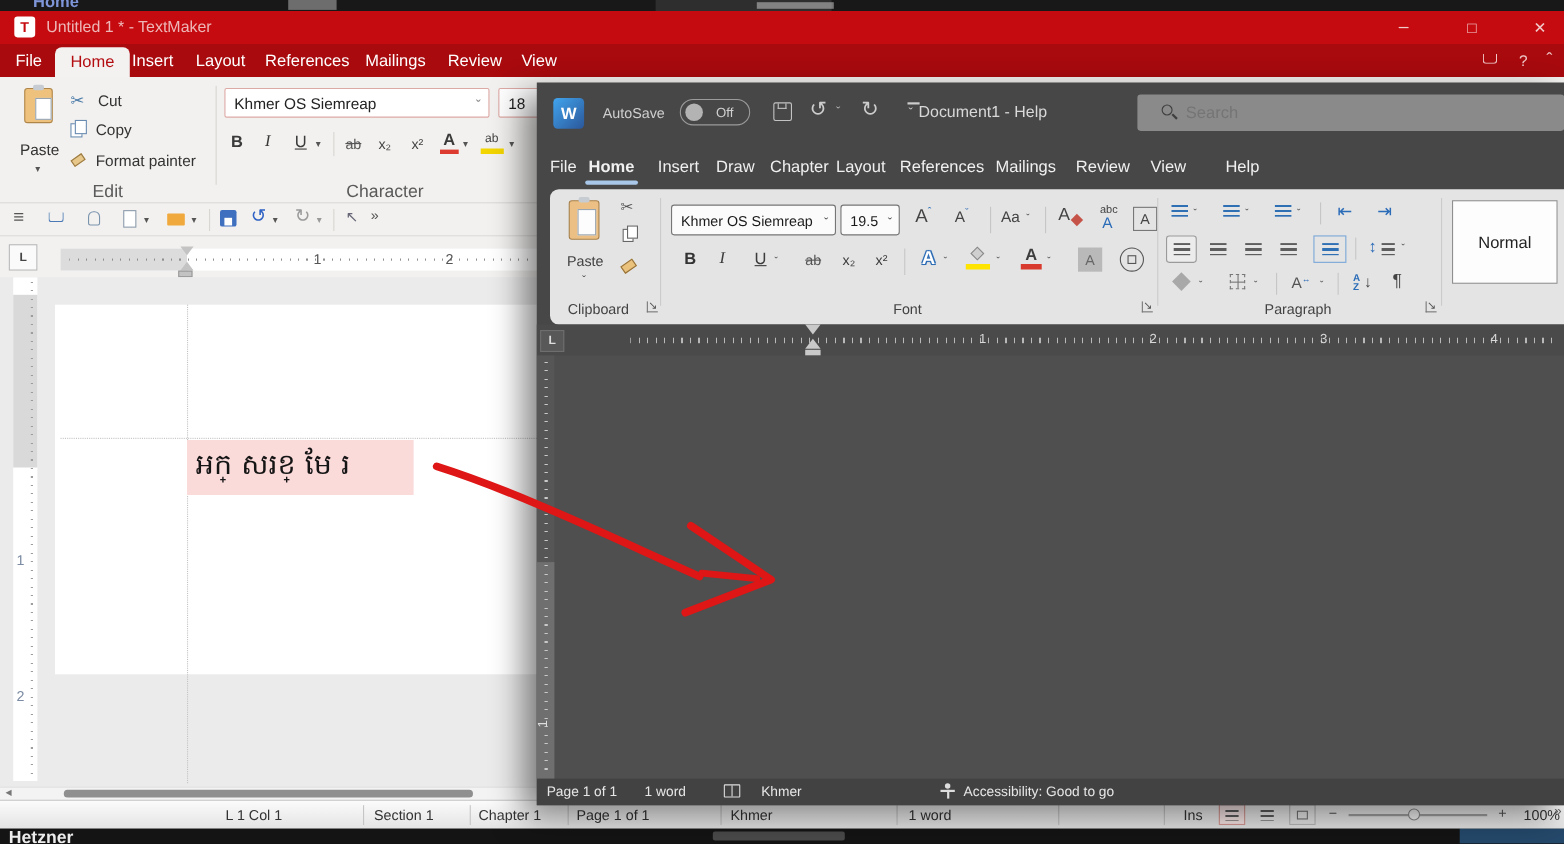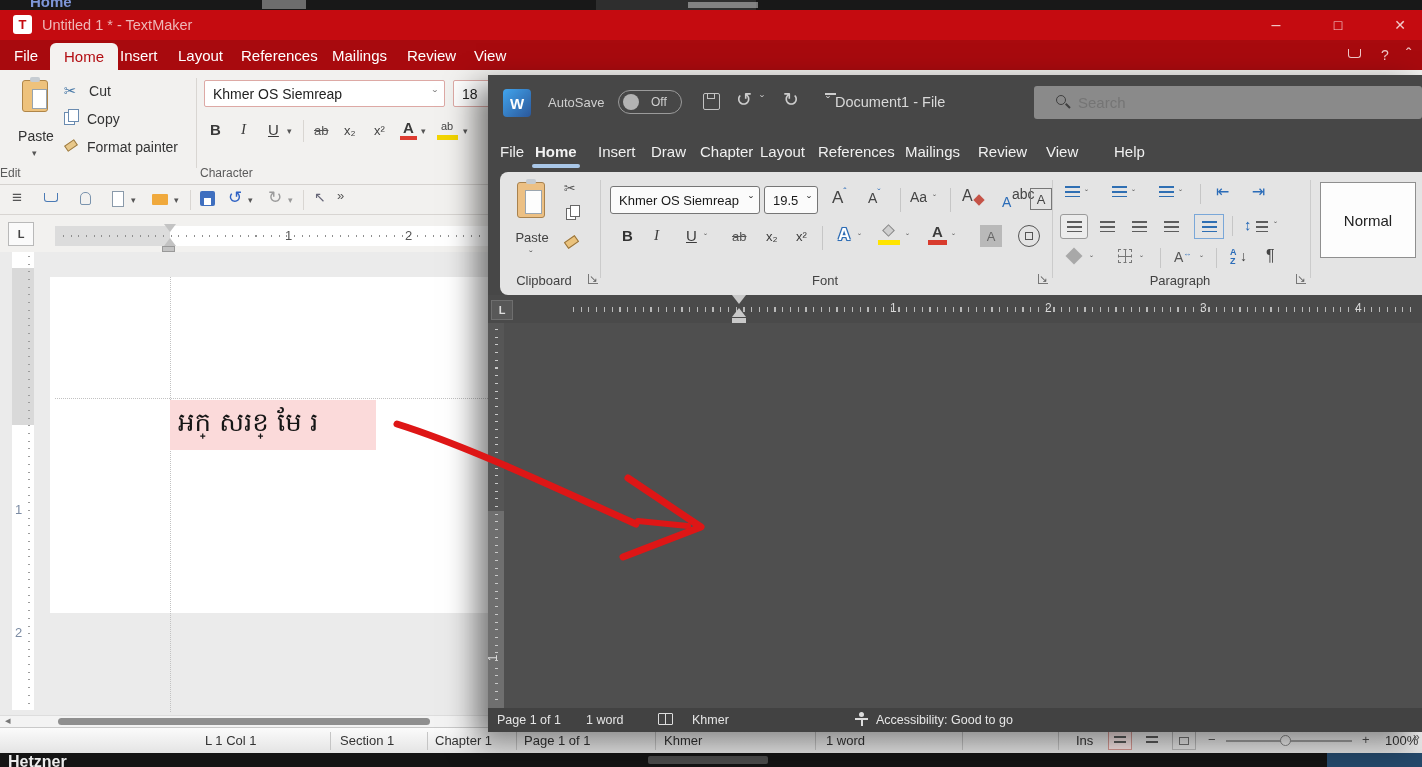--- a/index.html
+++ b/index.html
@@ -14,21 +14,21 @@
   .tm-menu{position:absolute;left:0;top:30px;width:100%;height:30px;background:#a80a0e}
   .tm-menu .mi{position:absolute;top:0;height:30px;display:flex;align-items:center;color:#fff;font-size:15px;cursor:default}
   .tm-menu .mi.active{background:#f4f2f0;color:#b30d12;border-radius:6px 6px 0 0;top:3px;height:27px;padding:0 14px}
   .tm-ribbon{position:absolute;left:0;top:60px;width:100%;height:115px;background:#f2f1ef;border-bottom:1px solid #d5d2cf}
   .tm-qat{position:absolute;left:0;top:175px;width:100%;height:30px;background:#f2f1ef;border-bottom:1px solid #d8d5d2}
   .tm-rulerrow{position:absolute;left:0;top:205px;width:100%;height:37px;background:#f2f1ef}
   .tm-doc{position:absolute;left:0;top:242px;width:100%;height:463px;background:#ebebeb;overflow:hidden}
   .tm-scroll{position:absolute;left:0;top:705px;width:488px;height:12px;background:#f3f3f3;border-top:1px solid #ddd}
   .tm-status{position:absolute;left:0;top:717px;width:100%;height:26px;background:linear-gradient(#fbfbfb,#e4e4e4);border-top:1px solid #c9c9c9;font-size:13px;color:#333}
   .tm-status .ssep{position:absolute;top:4px;width:1px;height:18px;background:#c5c5c5}
-  .glabel{position:absolute;font-size:12px;color:#5a5a5a;}
+  .glabel{position:absolute;font-size:16px;color:#5a5a5a;text-align:center}
   .vsep{position:absolute;width:1px;background:#d9d6d2}
   .combo{position:absolute;background:#fff;border:1px solid #dda9a5;border-radius:2px;font-size:14px;color:#222}
   .combo .cv{position:absolute;left:8px;top:5px;white-space:nowrap}
   .combo .cc{position:absolute;right:7px;top:7px;font-size:10px;color:#888}
   .caret{position:absolute;font-size:9px;color:#555;line-height:1}
   .fmt{position:absolute;font-size:15px;color:#3a3a3a;line-height:1}
   .tickx{background:repeating-linear-gradient(to right,#8f8f8f 0 1px,transparent 1px 7.7px)}
   .ticky{background:repeating-linear-gradient(to bottom,#9d9d9d 0 1px,transparent 1px 7.7px)}
   .wtickx{background:repeating-linear-gradient(to right,#b9b9b9 0 1px,transparent 1px 7.75px)}
   .wticky{background:repeating-linear-gradient(to bottom,#c9c9c9 0 1px,transparent 1px 7.7px)}
@@ -235,21 +235,21 @@
         <span class="abs" style="left:32px;top:4px;font-size:12px;color:#d0d0d0">Off</span>
       </span>
       <span class="abs" style="left:215px;top:18px;width:17px;height:17px;border:1.6px solid #c3c3c3;border-radius:2px">
         <span class="abs" style="left:3px;top:0;width:8px;height:5px;border:1.4px solid #c3c3c3;border-top:none"></span>
       </span>
       <span class="abs" style="left:248px;top:13px;font-size:19px;color:#cdcdcd">↺</span>
       <span class="caret" style="left:272px;top:20px;color:#bbb;font-size:12px">ˇ</span>
       <span class="abs" style="left:295px;top:13px;font-size:19px;color:#cdcdcd">↻</span>
       <span class="abs" style="left:337px;top:18px;width:11px;height:2px;background:#cdcdcd"></span>
       <span class="caret" style="left:338px;top:21px;color:#cdcdcd;font-size:12px">ˇ</span>
-      <span class="abs" style="left:347px;top:19px;font-size:14.5px;color:#d9d9d9">Document1  -  File</span>
+      <span class="abs" style="left:347px;top:19px;font-size:14.5px;color:#d9d9d9">Document1  -  Help</span>
       <span class="abs" style="left:546px;top:11px;width:388px;height:33px;background:#8a8a8a;border-radius:3px">
         <span class="abs" style="left:22px;top:9px;width:10px;height:10px;border:1.6px solid #3f3f3f;border-radius:50%"></span>
         <span class="abs" style="left:31px;top:19px;width:6px;height:1.6px;background:#3f3f3f;transform:rotate(45deg)"></span>
         <input style="position: absolute; left: 44px; top: 5px; width: 320px; height: 22px; background: transparent; border: none; outline: none; font-size: 15px; color: rgb(58, 58, 58); font-family: inherit;" placeholder="Search">
       </span>
     </div>
 
     <div class="w-tabs">
       <span class="wt" style="left:12px">File</span>
       <span class="wt" style="left:47px;font-weight:bold">Home</span>
@@ -297,21 +297,21 @@
       <span class="wfmt" style="left:368px;top:17px;font-size:14px;color:#444">
         <span>A</span><sup style="font-size:10px;color:#2b6cb8">ˇ</sup>
       </span>
       <span class="vsep" style="left:400px;top:16px;height:24px;background:#c6c6c6"></span>
       <span class="wfmt" style="left:410px;top:18px;font-size:14px;color:#444">Aa</span>
       <span class="caret" style="left:433px;top:22px">ˇ</span>
       <span class="vsep" style="left:450px;top:16px;height:24px;background:#c6c6c6"></span>
       <span class="wfmt" style="left:462px;top:16px;font-size:16px;color:#444">A</span>
       <span class="abs" style="left:475px;top:24px;width:8px;height:8px;background:#c0392b;transform:rotate(45deg);opacity:.85"></span>
       <span class="abs" style="left:496px;top:14px;width:24px;height:26px">
-        <span style="position:absolute;left:16px;top:0;font-size:14px;color:#444">abc</span>
+        <span style="position:absolute;left:4px;top:0;font-size:10px;color:#444">abc</span>
         <span style="position:absolute;left:6px;top:8px;font-size:14px;color:#2b6cb8">A</span>
       </span>
       <span class="abs fc" style="left:530px;top:16px;width:22px;height:22px;border:1px solid #777;font-size:13px;color:#444">
         <span>A</span>
       </span>
 
       <span class="wfmt" style="left:122px;top:56px;font-weight:bold;color:#333">B</span>
       <span class="wfmt" style="left:154px;top:56px;font-style:italic;font-family:'Liberation Serif',serif">I</span>
       <span class="wfmt" style="left:186px;top:56px;text-decoration:underline">U</span>
       <span class="caret" style="left:204px;top:61px">ˇ</span>

